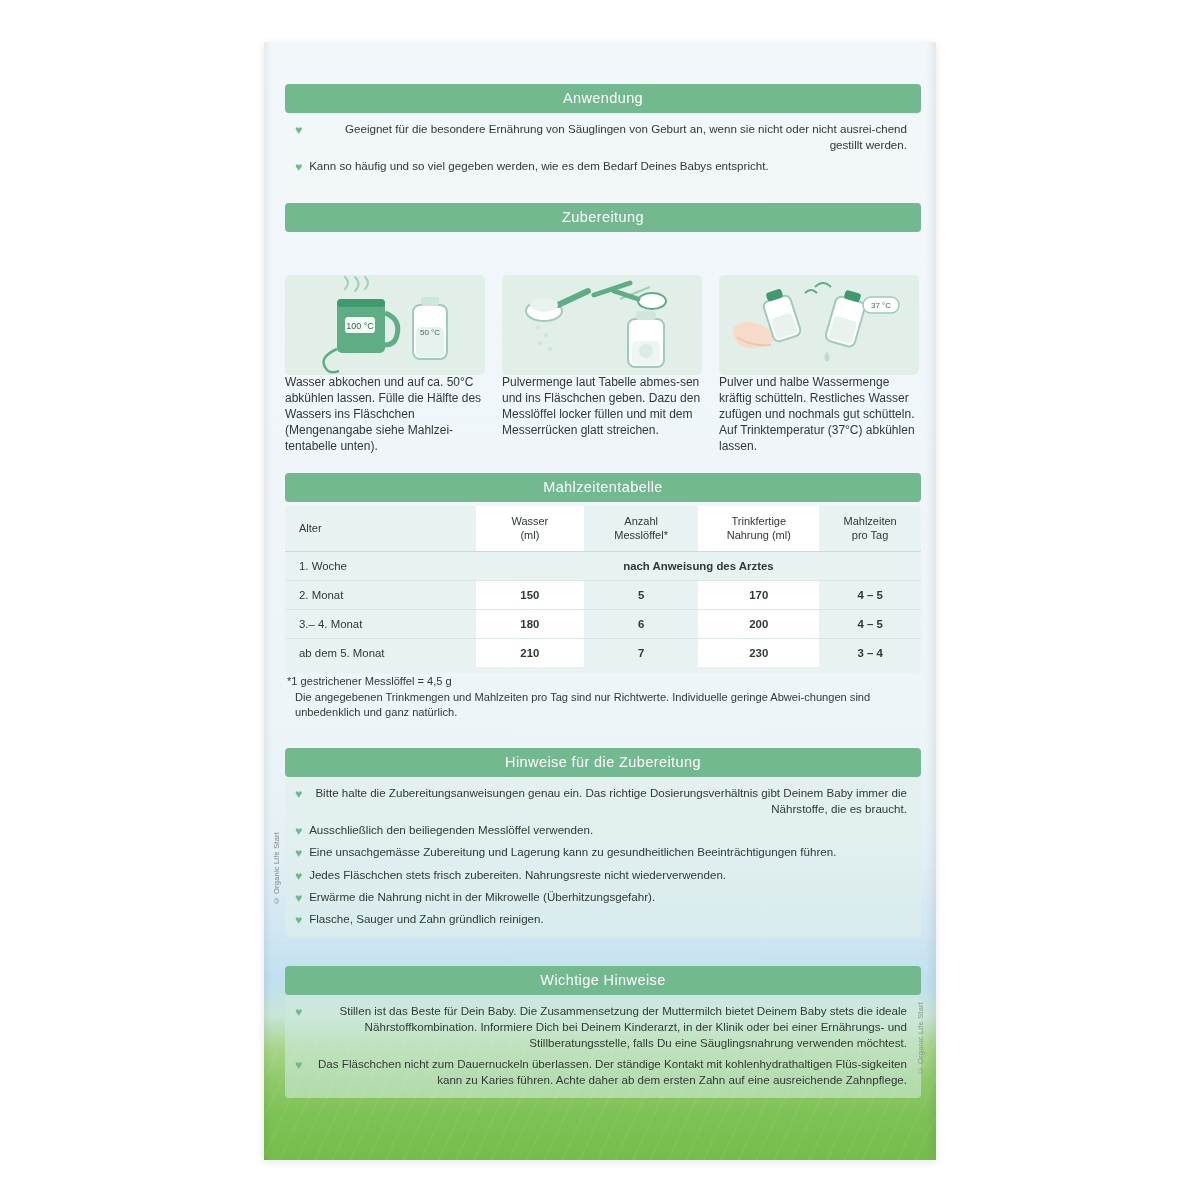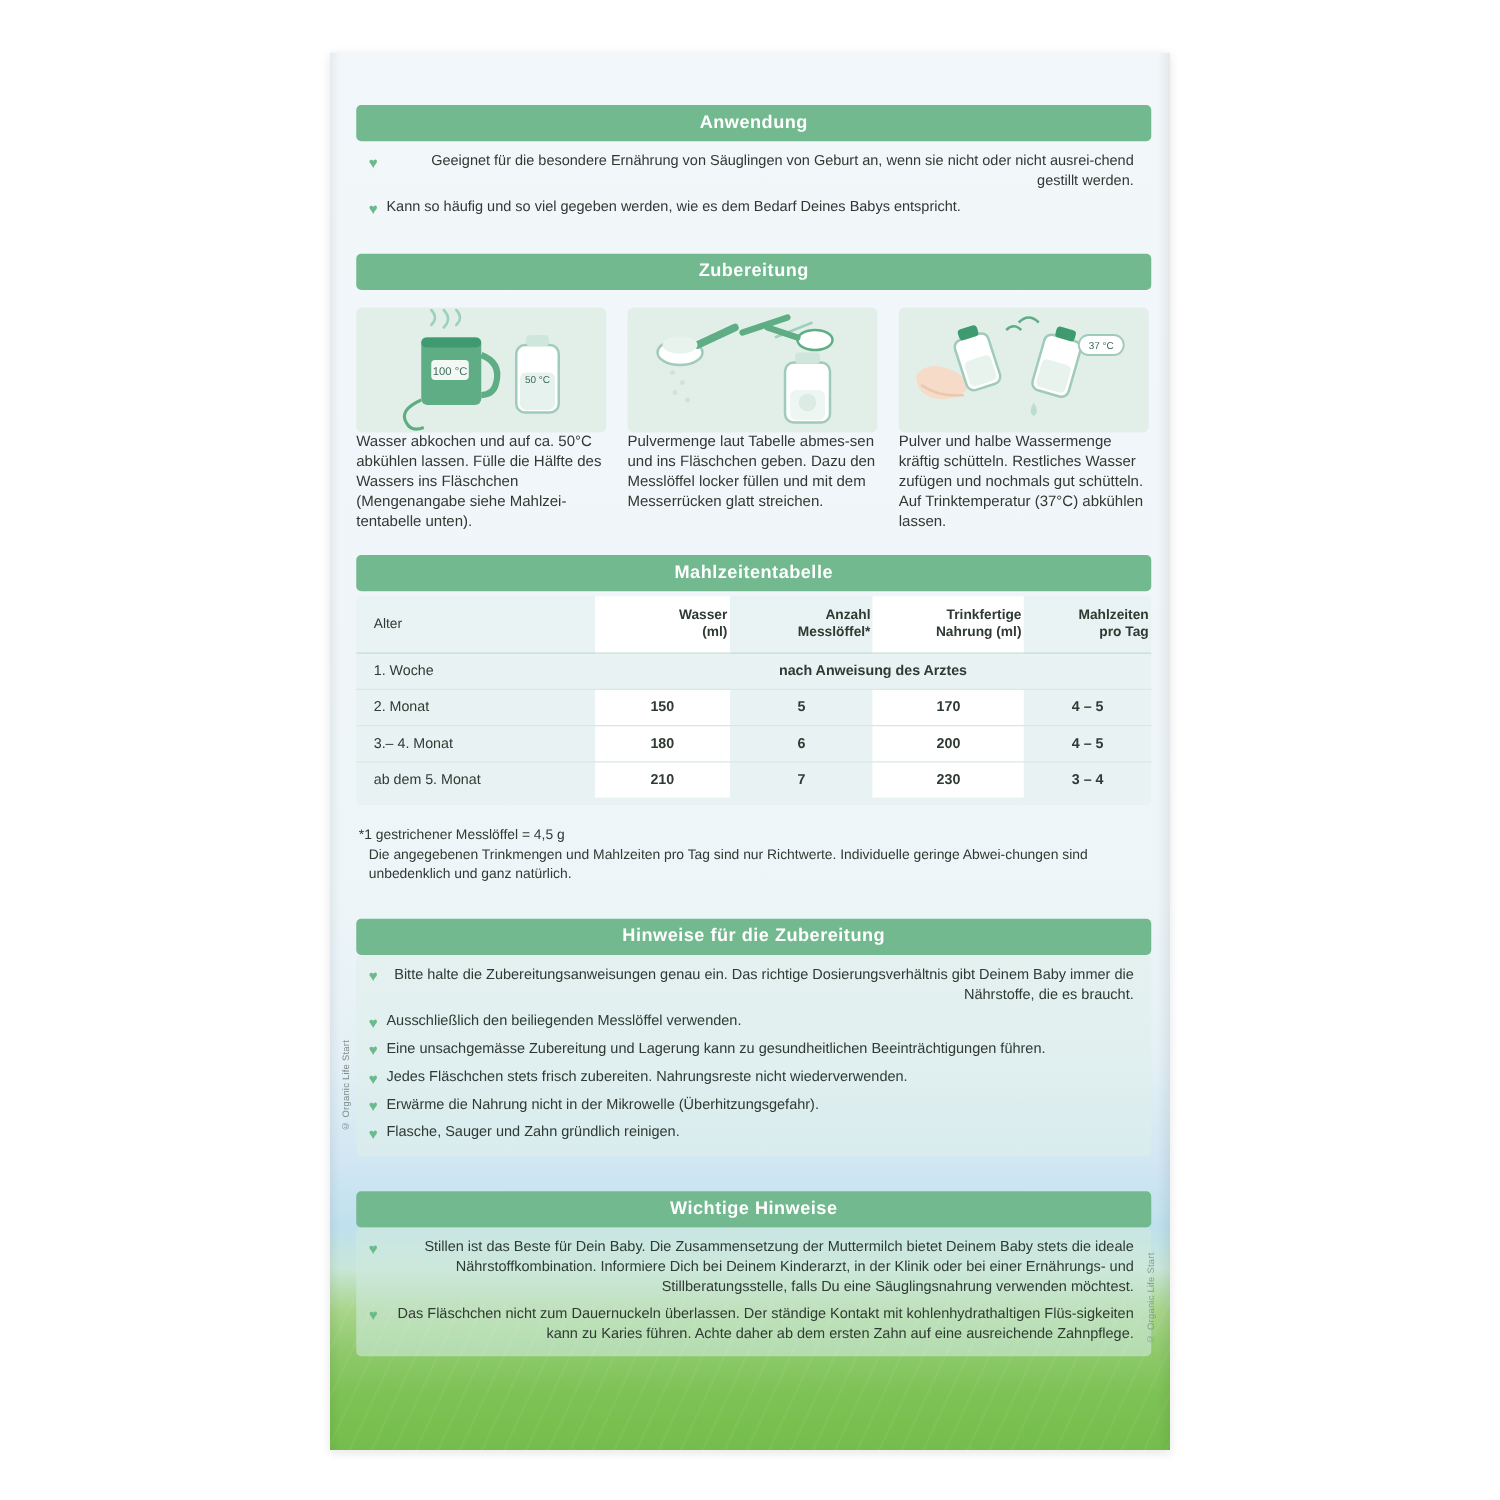--- a/index.html
+++ b/index.html
@@ -51,21 +51,21 @@
     position: absolute;
     left: 21px;
     top: 42px;
     width: 636px;
   }
   .band {
     background: #73b98f;
     color: #ffffff;
     text-align: center;
     font-size: 14.5px;
-    font-weight: bold;
+    font-weight: normal;
     letter-spacing: 0.4px;
     padding: 6px 0 7px 0;
     border-radius: 4px;
   }
   .bullets {
     padding: 8px 14px 10px 10px;
   }
   .bullet-row {
     display: flex;
     align-items: flex-start;
@@ -97,20 +97,21 @@
   }
   .prep-col {
     width: 200px;
   }
   .prep-img {
     height: 100px;
     background: #e2efe9;
     border-radius: 5px;
     position: relative;
     overflow: hidden;
+    margin-top: 29px;
   }
   .prep-caption {
     font-size: 12px;
     line-height: 1.33;
     color: #2f3a33;
     margin-top: 0;
   }
 
   
   .table-wrap {
@@ -119,23 +120,23 @@
     border-radius: 4px;
     padding-bottom: 6px;
   }
   table.meals {
     width: 100%;
     border-collapse: collapse;
     font-size: 11.4px;
     color: #2f3a33;
   }
   table.meals th {
-    font-weight: bold;
+    font-weight: normal;
     font-size: 11px;
-    text-align: right;
+    text-align: center;
     padding: 9px 2px 9px 2px;
     vertical-align: middle;
     line-height: 1.25;
     border-bottom: 1px solid #c4ded2;
   }
   table.meals th.left {
     text-align: left;
     padding-left: 14px;
     font-weight: normal;
   }
@@ -148,21 +149,21 @@
   table.meals td.left {
     text-align: left;
     padding-left: 14px;
   }
   table.meals td.bold { font-weight: bold; }
   .col-white { background: #ffffff; }
   .footnote {
     font-size: 11.1px;
     line-height: 1.38;
     color: #2f3a33;
-    margin-top: 17px;
+    margin-top: 1px;
     padding-left: 2px;
   }
   .footnote .indent { padding-left: 8px; display: block; }
 
   
   .notes-block {
     background: rgba(223,238,233,0.55);
     border-radius: 4px;
     padding: 8px 14px 10px 10px;
   }

